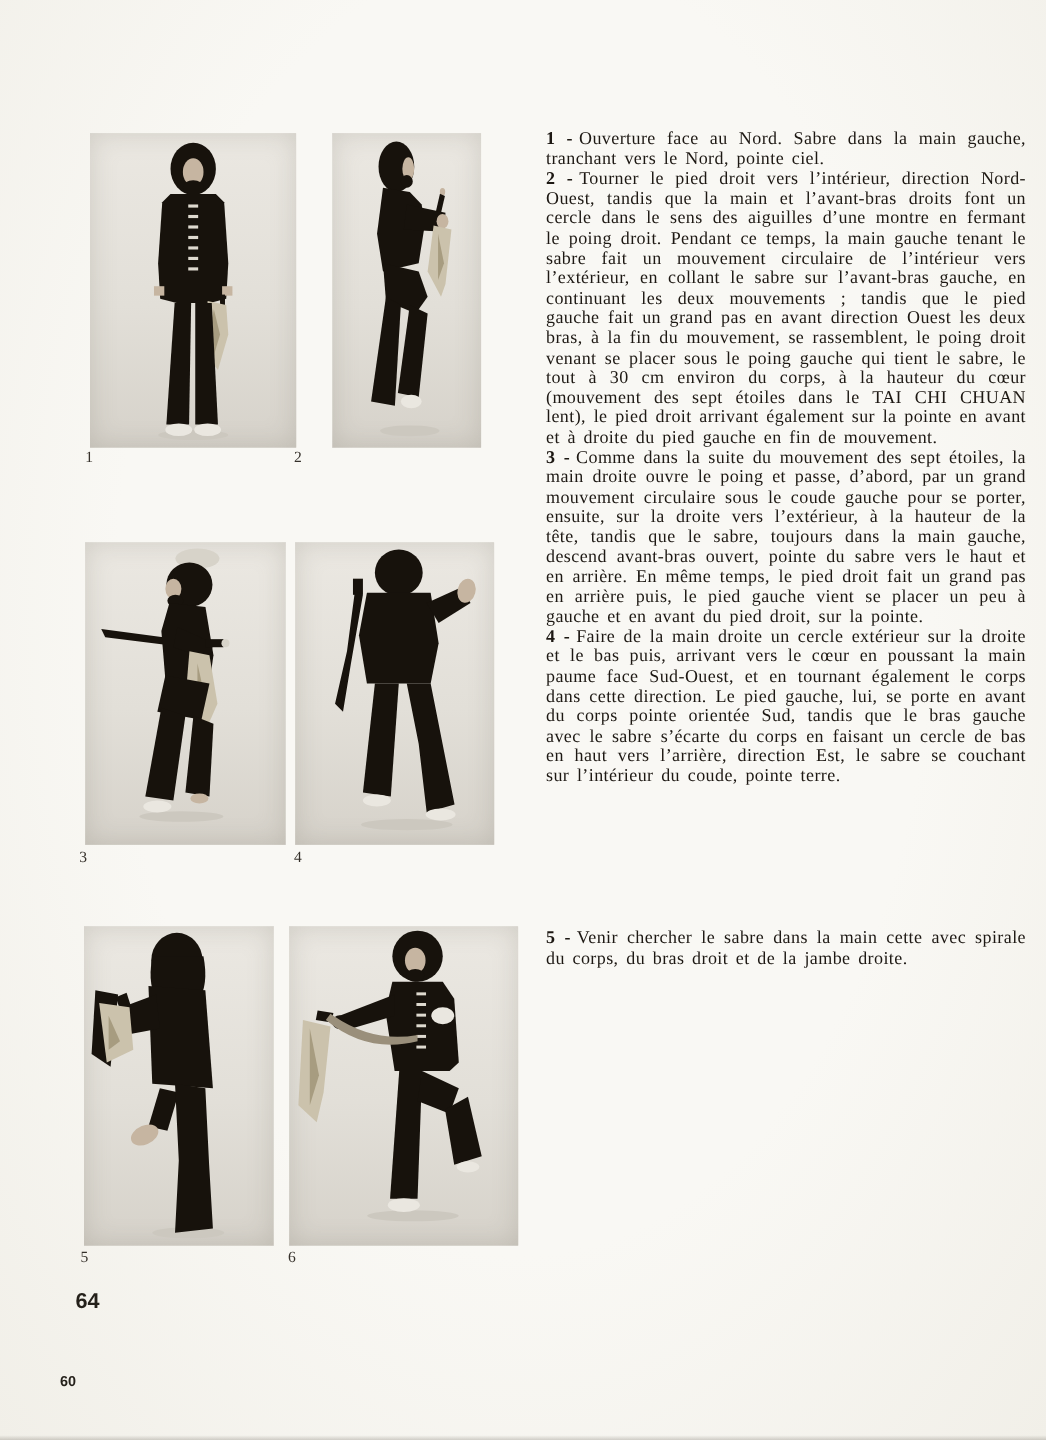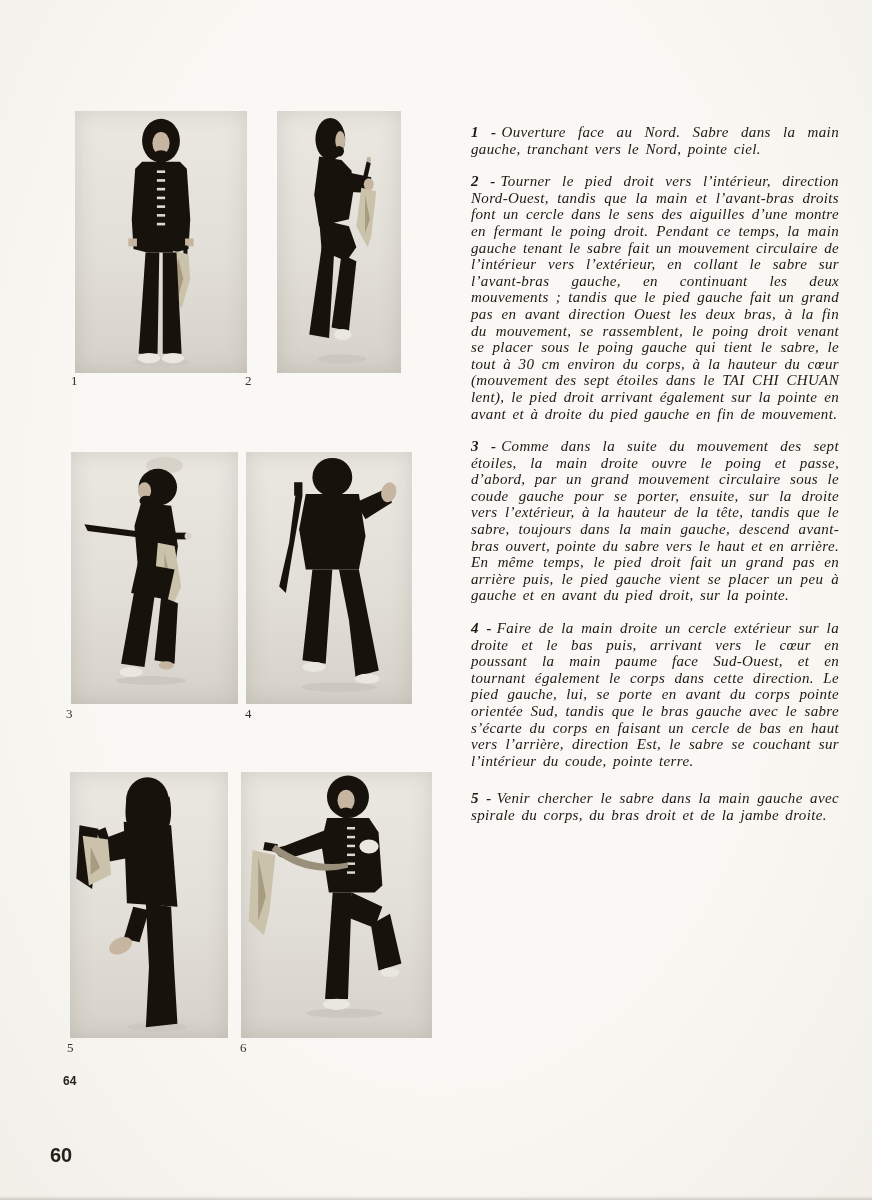--- a/index.html
+++ b/index.html
@@ -27,29 +27,29 @@
     font-size:13px;line-height:14px;color:#35302a;
     font-family:"Liberation Serif", serif;
   }
   .tblock{
     position:absolute;left:455px;width:400px;
     text-align:justify;
     font-size:15px;line-height:16.6px;
     letter-spacing:.35px;word-spacing:2.3px;
     color:#1d1813;
   }
-  .tblock p{margin:16px;font-style:italic;}
+  .tblock p{margin:0;}
   .pnum{font-weight:700;margin-right:5px;}
   .pageno{
     position:absolute;
     font-family:"Liberation Sans", sans-serif;
     font-weight:700;color:#24201a;
   }
-  .pageno.book{left:63px;top:1074px;font-size:12px;}
-  .pageno.folio{left:50px;top:1144px;font-size:20px;}
+  .pageno.book{left:63px;top:1074px;font-size:18px;}
+  .pageno.folio{left:50px;top:1144px;font-size:12px;}
   
   .sil{fill:#17120c;} .skin{fill:#c6b5a1;} .scarf{fill:#cbc2ac;}
   .scarf2{fill:#a79c80;} .white{fill:#eae7e0;} .shadow{fill:#ccc8bf;}
   .metal{fill:#9a8f7b;} .blur{fill:#d7d3c9;} .btn{fill:#ded9cf;}
 </style>
 </head>
 <body>
 
 <div class="page">
 
@@ -192,20 +192,20 @@
   <div class="plabel" style="left:240px;top:1041px;">6</div>
 
   <div class="tblock" style="top:108px;">
     <p><strong class="pnum">1 -</strong><span>Ouverture face au Nord. Sabre dans la main gauche, tranchant vers le Nord, pointe ciel.</span></p>
     <p><strong class="pnum">2 -</strong><span>Tourner le pied droit vers l’intérieur, direction Nord-Ouest, tandis que la main et l’avant-bras droits font un cercle dans le sens des aiguilles d’une montre en fermant le poing droit. Pendant ce temps, la main gauche tenant le sabre fait un mouvement circulaire de l’intérieur vers l’extérieur, en collant le sabre sur l’avant-bras gauche, en continuant les deux mouvements ; tandis que le pied gauche fait un grand pas en avant direction Ouest les deux bras, à la fin du mouvement, se rassemblent, le poing droit venant se placer sous le poing gauche qui tient le sabre, le tout à 30 cm environ du corps, à la hauteur du cœur (mouvement des sept étoiles dans le TAI CHI CHUAN lent), le pied droit arrivant également sur la pointe en avant et à droite du pied gauche en fin de mouvement.</span></p>
     <p><strong class="pnum">3 -</strong><span>Comme dans la suite du mouvement des sept étoiles, la main droite ouvre le poing et passe, d’abord, par un grand mouvement circulaire sous le coude gauche pour se porter, ensuite, sur la droite vers l’extérieur, à la hauteur de la tête, tandis que le sabre, toujours dans la main gauche, descend avant-bras ouvert, pointe du sabre vers le haut et en arrière. En même temps, le pied droit fait un grand pas en arrière puis, le pied gauche vient se placer un peu à gauche et en avant du pied droit, sur la pointe.</span></p>
     <p><strong class="pnum">4 -</strong><span>Faire de la main droite un cercle extérieur sur la droite et le bas puis, arrivant vers le cœur en poussant la main paume face Sud-Ouest, et en tournant également le corps dans cette direction. Le pied gauche, lui, se porte en avant du corps pointe orientée Sud, tandis que le bras gauche avec le sabre s’écarte du corps en faisant un cercle de bas en haut vers l’arrière, direction Est, le sabre se couchant sur l’intérieur du coude, pointe terre.</span></p>
   </div>
 
   <div class="tblock" style="top:774px;">
-    <p><strong class="pnum">5 -</strong><span>Venir chercher le sabre dans la main gauche avec spirale du corps, du bras droit et de la jambe droite.</span></p>
+    <p><strong class="pnum">5 -</strong><span>Venir chercher le sabre dans la main cette avec spirale du corps, du bras droit et de la jambe droite.</span></p>
   </div>
 
 
   <div class="pageno book">64</div>
   <div class="pageno folio">60</div>
 
 </div>
 
 </body></html>

